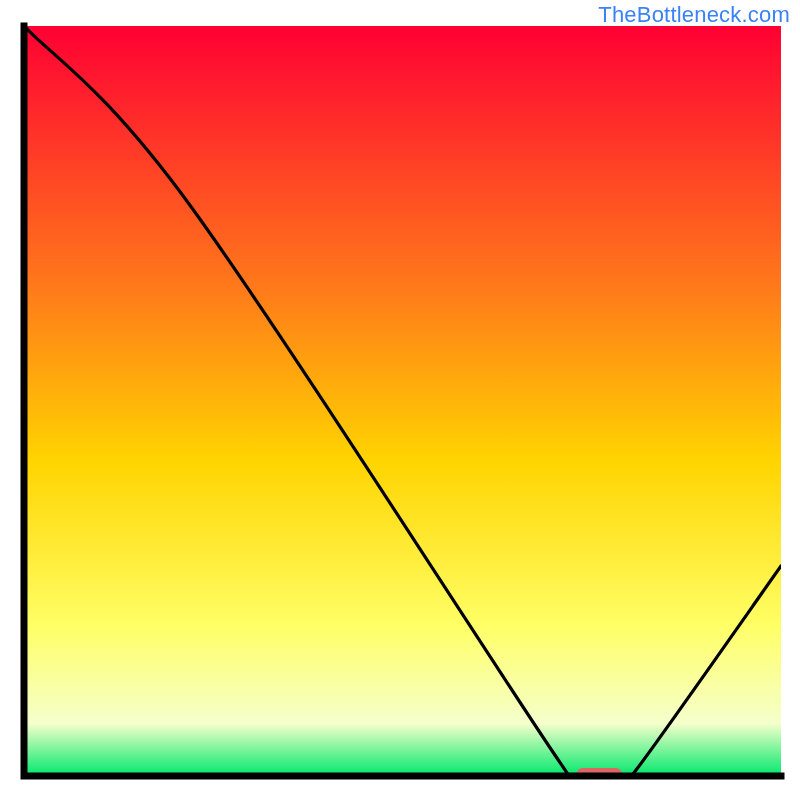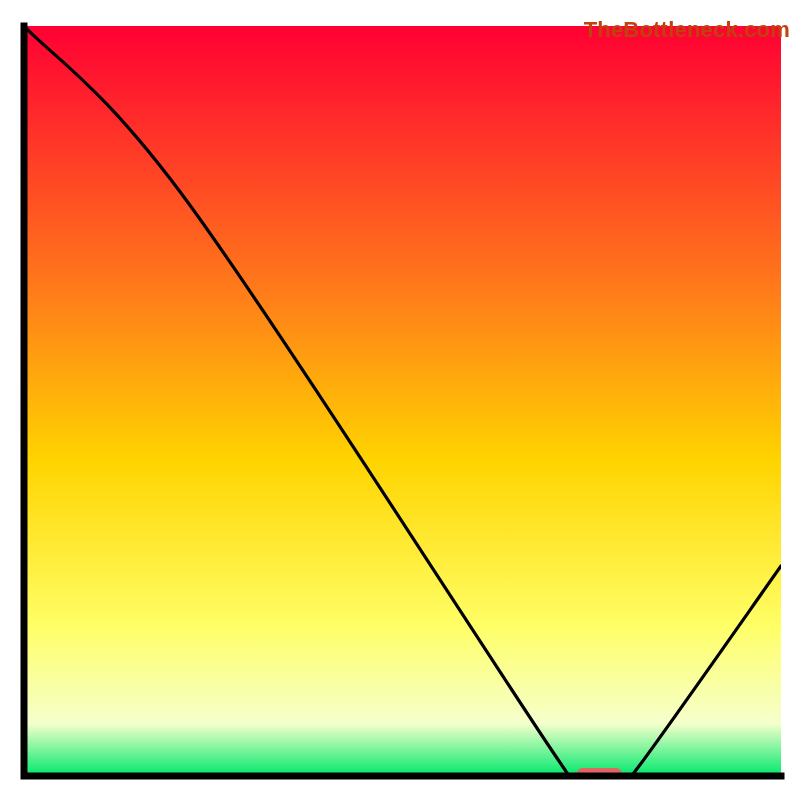--- a/index.html
+++ b/index.html
@@ -11,25 +11,25 @@
     background: #ffffff;
     font-family: Arial, Helvetica, sans-serif;
   }
   .stage {
     position: relative;
     width: 800px;
     height: 800px;
   }
   .watermark {
     position: absolute;
-    top: 17px;
+    top: 2px;
     right: 10px;
     font-size: 22px;
-    font-weight: 700;
-    color: #c2410c;
+    font-weight: 400;
+    color: #3b82f6;
     letter-spacing: 0.2px;
   }
   svg {
     display: block;
   }
 </style>
 </head>
 <body>
 
 <div class="stage">

